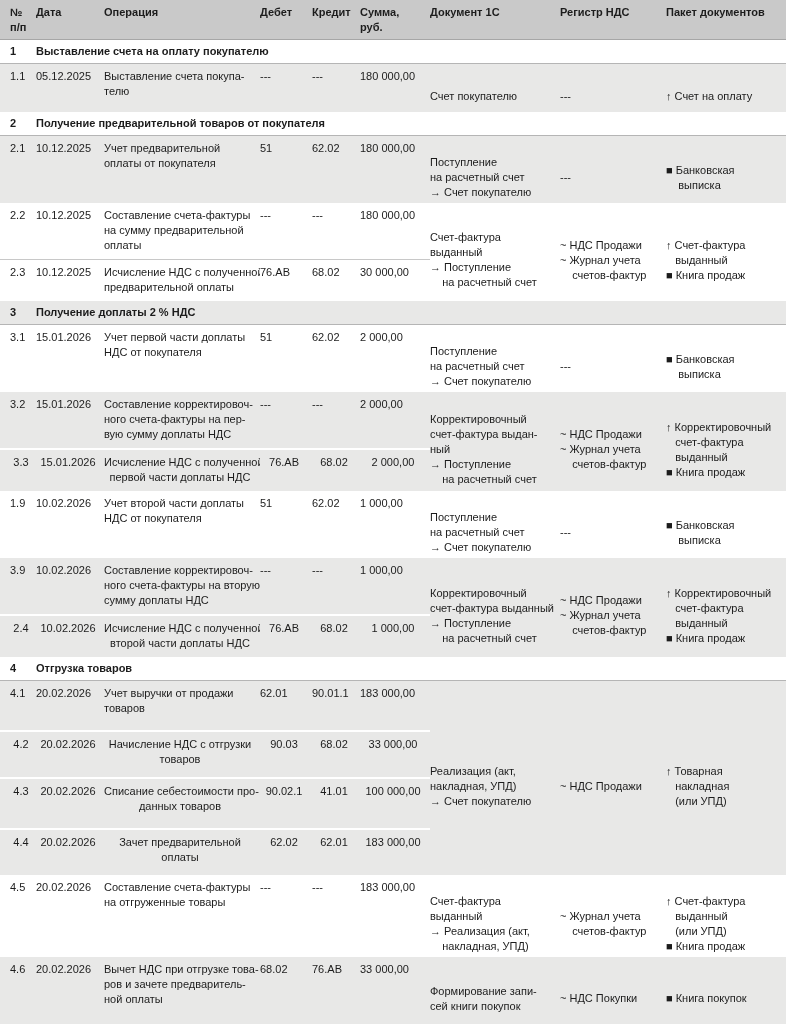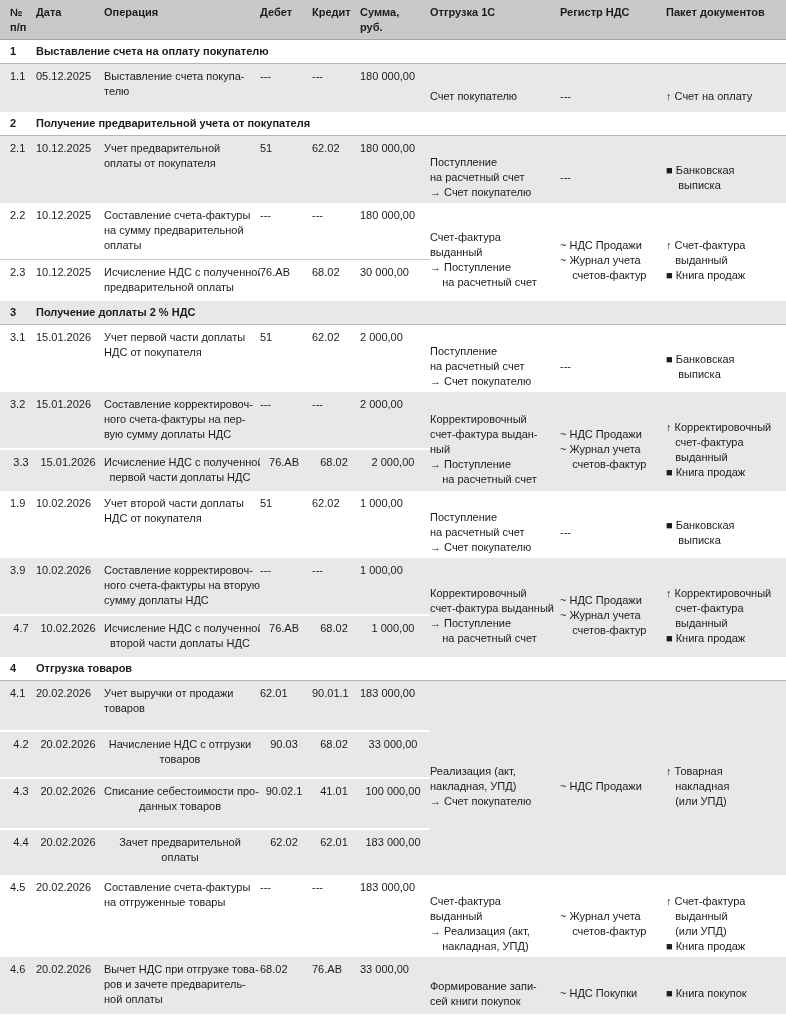--- a/index.html
+++ b/index.html
@@ -39,21 +39,21 @@
   <tbody>
         <tr class="hdr" style="height:34px">
     <td class="c-num">№
 п/п</td>
     <td>Дата</td>
     <td>Операция</td>
     <td>Дебет</td>
     <td>Кредит</td>
     <td>Сумма,
 руб.</td>
-    <td>Отгрузка 1С</td>
+    <td>Документ 1С</td>
     <td>Регистр НДС</td>
     <td>Пакет документов</td>
   </tr>
 
   <tr class="sec" style="height:22px">
     <td class="c-num">1</td>
     <td colspan="8">Выставление счета на оплату покупателю</td>
   </tr>
 
   <tr class="g" style="height:48px">
@@ -64,21 +64,21 @@
     <td>---</td>
     <td>---</td>
     <td>180 000,00</td>
     <td class="c-doc">Счет покупателю</td>
     <td class="c-reg">---</td>
     <td class="c-pack">↑ Счет на оплату</td>
   </tr>
 
   <tr class="sec" style="height:22px">
     <td class="c-num">2</td>
-    <td colspan="8">Получение предварительной учета от покупателя</td>
+    <td colspan="8">Получение предварительной товаров от покупателя</td>
   </tr>
 
   <tr class="g" style="height:57px">
     <td class="c-num">2.1</td>
     <td>10.12.2025</td>
     <td>Учет предварительной
 оплаты от покупателя</td>
     <td>51</td>
     <td>62.02</td>
     <td>180 000,00</td>
@@ -204,21 +204,21 @@
     на расчетный счет</td>
     <td class="c-reg" rowspan="2">~ НДС Продажи
 ~ Журнал учета
     счетов-фактур</td>
     <td class="c-pack" rowspan="2">↑ Корректировочный
    счет-фактура
    выданный
 ■ Книга продаж</td>
   </tr>
   <tr class="g" style="height:38px">
-    <td class="c-num sep-white">4.7</td>
+    <td class="c-num sep-white">2.4</td>
     <td class="sep-white">10.02.2026</td>
     <td class="sep-white">Исчисление НДС с полученной
 второй части доплаты НДС</td>
     <td class="sep-white">76.АВ</td>
     <td class="sep-white">68.02</td>
     <td class="sep-white">1 000,00</td>
   </tr>
 
   <tr class="sec" style="height:22px">
     <td class="c-num">4</td>
@@ -282,21 +282,21 @@
 → Реализация (акт,
     накладная, УПД)</td>
     <td class="c-reg">~ Журнал учета
     счетов-фактур</td>
     <td class="c-pack">↑ Счет-фактура
    выданный
    (или УПД)
 ■ Книга продаж</td>
   </tr>
 
-  <tr class="g" style="height:57px">
+  <tr class="g" style="height:67px">
     <td class="c-num">4.6</td>
     <td>20.02.2026</td>
     <td>Вычет НДС при отгрузке това-
 ров и зачете предваритель-
 ной оплаты</td>
     <td>68.02</td>
     <td>76.АВ</td>
     <td>33 000,00</td>
     <td class="c-doc">Формирование запи-
 сей книги покупок</td>

